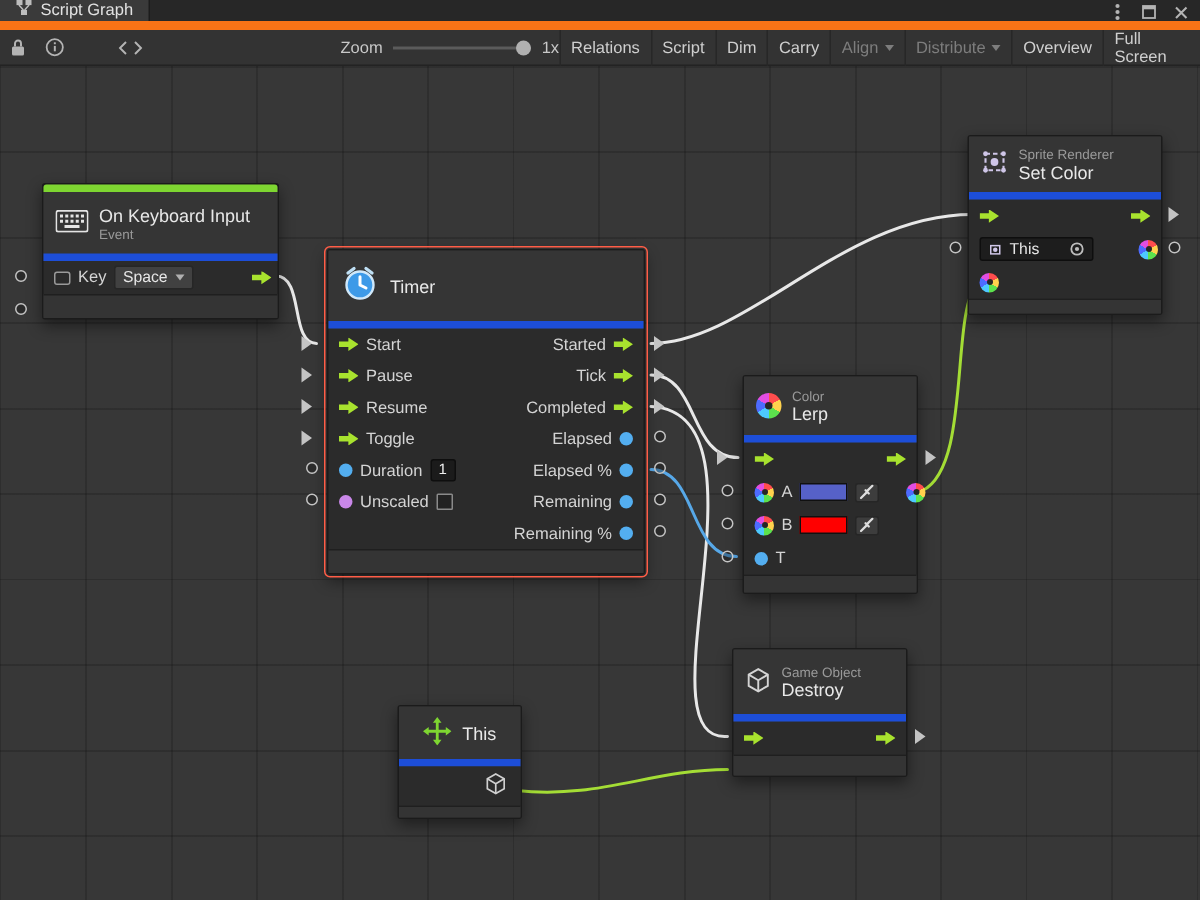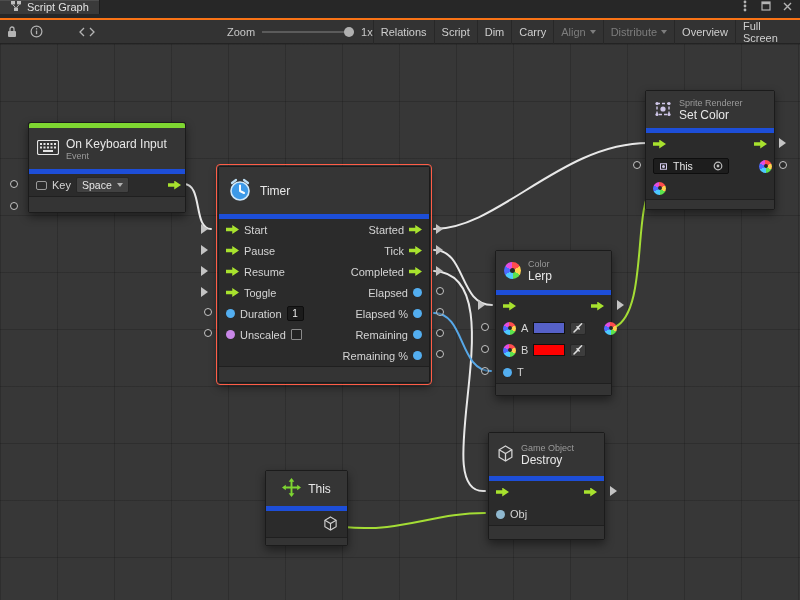--- a/index.html
+++ b/index.html
@@ -1,20 +1,20 @@
 <!DOCTYPE html>
 <html><head>
 <meta charset="utf-8">
 <style>
   * { margin:0; padding:0; box-sizing:border-box; }
   html,body { width:800px; height:600px; overflow:hidden; }
   body { background:#383838; font-family:"Liberation Sans", sans-serif; color:#d8d8d8; -webkit-font-smoothing:antialiased; }
 
   
-  .titlebar { height:20px; background:#272727; display:flex; align-items:flex-start; border-bottom:2px solid #f97316; }
+  .titlebar { height:20px; background:#272727; display:flex; align-items:flex-end; border-bottom:6px solid #f97316; }
   .tab { display:flex; align-items:center; gap:5px; padding:0 10px; background:#3a3a3a; font-size:11px; color:#e2e2e2; border-right:1px solid #1c1c1c; box-shadow:inset 0 1px 0 #4d4d4d; }
   .win-controls { margin-left:auto; display:flex; align-items:center; gap:9px; padding-right:7px; }
   .win-btn { display:flex; align-items:center; justify-content:center; width:12px; height:12px; }
 
   
   .toolbar { height:24px; background:#333333; border-bottom:1px solid #232323; display:flex; align-items:center; font-size:11px; color:#c8c8c8; }
   .ticon { display:flex; align-items:center; justify-content:center; padding:0 6px; height:24px; }
   .tname { display:flex; align-items:flex-end; gap:5px; margin-left:42px; color:#cfcfcf;margin-top:48px; }
   .zoomwrap { display:flex; align-items:center; gap:7px; margin-left:38px; }
   .slider { position:relative; width:92px; height:10px; }
@@ -428,24 +428,20 @@
       <div>
         <div class="ncat">Game Object</div>
         <div class="ntitle">Destroy</div>
       </div>
     </div>
     <div class="nbody">
       <div class="prow split">
         <span class="arr"></span>
         <span class="arr"></span>
       </div>
-      <div class="prow">
-        <span class="pdot obj"></span>
-        <span class="plabel">Obj</span>
-      </div>
     </div>
     <div class="nfoot" style="height:14px;"></div>
   </div>
 
   <span class="xcirc" style="left:10px; top:136px;"></span>
   <span class="xcirc" style="left:10px; top:158px;"></span>
 
   <span class="xtri" style="left:201px; top:180px;"></span>
   <span class="xtri" style="left:201px; top:201px;"></span>
   <span class="xtri" style="left:201px; top:222px;"></span>

